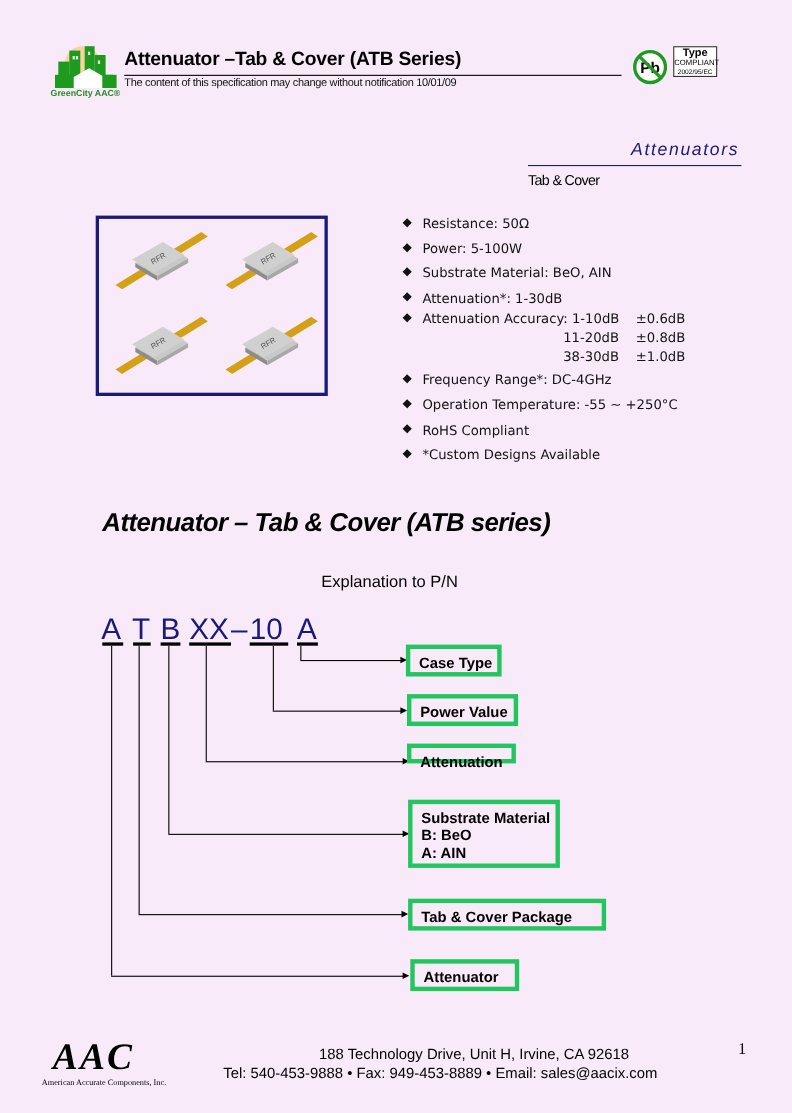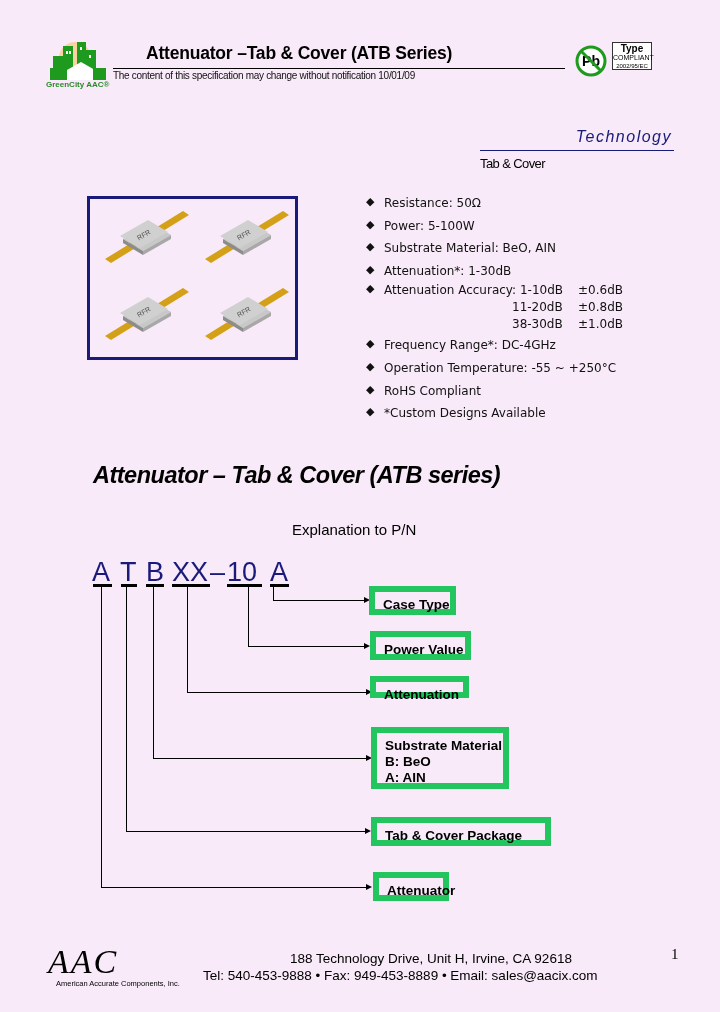--- a/index.html
+++ b/index.html
@@ -1,18 +1,18 @@
 <!DOCTYPE html>
 <html><head>
 <meta charset="utf-8">
 <style>
   html, body { margin:0; padding:0; }
   body { width:720px; height:1012px; background:#f8eaf8; position:relative; overflow:hidden; font-family:"Liberation Sans", sans-serif; color:#000; }
   .abs { position:absolute; }
-  .hdr-title { left:113px; top:43px; font-size:17.5px; font-weight:bold; letter-spacing:-0.2px; white-space:nowrap;margin-left:33px; }
+  .hdr-title { left:113px; top:43px; font-size:17.5px; font-weight:bold; letter-spacing:-0.2px; white-space:nowrap; }
   .hdr-rule { left:113px; top:68px; width:452px; height:0; border-top:1px solid #000; }
   .hdr-sub { left:113px; top:70px; font-size:10px; letter-spacing:-0.3px; white-space:nowrap; color:#111; }
   .logo { left:45px; top:38px; width:65px; height:55px; }
   .logo-text { left:46px; top:80px; font-size:8px; font-weight:bold; color:#2a8a2a; white-space:nowrap; }
   .pb { left:575px; top:45px; width:32px; height:32px; }
   .rohs { left:612px; top:42px; width:40px; height:28px; border:1px solid #333; background:#fff; font-size:7px; text-align:center; line-height:8px; box-sizing:border-box; padding-top:1px; }
   .rohs b { font-size:10px; display:block; line-height:10px; }
   .cat { left:520px; top:128px; width:152px; text-align:right; font-style:italic; font-size:16px; color:#1a1a7a; letter-spacing:1.5px; }
   .cat-rule { left:480px; top:150px; width:194px; border-top:1.5px solid #1a1a7a; }
   .subcat { left:480px; top:156px; font-size:13px; letter-spacing:-0.6px; }
@@ -20,24 +20,24 @@
   .specs { left:366px; top:194px; font-family:"DejaVu Sans", sans-serif; font-size:12px; color:#111; }
   .spec { position:absolute; white-space:nowrap; }
   .spec .bul { position:absolute; left:0; top:-1px; font-size:11px; }
   .spec .txt { position:absolute; left:18px; }
   .acc { position:absolute; white-space:nowrap; }
   .big-title { left:93px; top:462px; font-size:23.5px; font-weight:bold; font-style:italic; letter-spacing:-0.5px; white-space:nowrap; }
   .expl { left:292px; top:521px; font-size:15px; font-weight:normal; white-space:nowrap; }
   .pn { top:557px; font-size:27px; color:#1a1a7a; font-family:"Liberation Sans", sans-serif; }
   .pn-ul { height:3px; background:#000; }
   .line { background:#000; }
-  .box { border:6px solid #22c55e; box-sizing:border-box; font-size:13.5px; font-weight:bold; padding:5px 8px; background:transparent; white-space:nowrap; line-height:16px; }
+  .box { border:4px solid #22c55e; box-sizing:border-box; font-size:13.5px; font-weight:bold; padding:5px 8px; background:transparent; white-space:nowrap; line-height:16px; }
   .arrow { width:0; height:0; border-left:6px solid #000; border-top:3px solid transparent; border-bottom:3px solid transparent; }
-  .aac-logo { left:48px; top:943px; font-family:"Liberation Serif", serif; font-style:italic; font-weight:normal; font-size:34px; letter-spacing:2px; }
-  .aac-sub { left:56px; top:979px; font-family:Liberation Sans, sans-serif; font-size:7.5px; white-space:nowrap; }
+  .aac-logo { left:48px; top:943px; font-family:"Liberation Serif", serif; font-style:italic; font-weight:bold; font-size:34px; letter-spacing:2px; }
+  .aac-sub { left:38px; top:979px; font-family:Liberation Serif, serif; font-size:7.5px; white-space:nowrap; }
   .addr { left:290px; top:951px; font-size:13.5px; white-space:nowrap; }
   .contact { left:203px; top:968px; font-size:13.5px; white-space:nowrap; }
   .pagenum { left:671px; top:946px; font-family:"Liberation Serif", serif; font-size:15px; }
 </style>
 </head>
 <body>
 
 <div class="abs logo">
   <svg width="65" height="42" viewBox="0 0 65 42">
     <circle cx="30" cy="20" r="16" fill="#f7c97a" opacity="0.7"></circle>
@@ -65,21 +65,21 @@
     <text x="16" y="21" text-anchor="middle" font-family="Liberation Sans, sans-serif" font-weight="bold" font-size="14" fill="#000">Pb</text>
     <line x1="6" y1="6" x2="26" y2="26" stroke="#1e9a1e" stroke-width="3"></line>
   </svg>
 </div>
 <div class="abs rohs">
   <b>Type</b>
   <span style="display:block">COMPLIANT</span>
   <span style="display:block;font-size:6px">2002/95/EC</span>
 </div>
 
-<div class="abs cat">Technology</div>
+<div class="abs cat">Attenuators</div>
 <div class="abs cat-rule"></div>
 <div class="abs subcat">Tab &amp; Cover</div>
 
 <div class="abs photo">
   <svg width="205" height="158" viewBox="0 0 205 158">
     <defs>
       <g id="pkg">
         <polygon points="-40,22 -34,26 44,-22 38,-26" fill="#d4a017"></polygon>
         <polygon points="-22,2 6,-14 26,-2 -2,14" fill="#c8c8c8"></polygon>
         <polygon points="-22,2 -22,6 -2,18 -2,14" fill="#8c8c8c"></polygon>
@@ -193,19 +193,19 @@
 
 <div class="abs box" style="left:369px;top:586px;width:87px;height:29px">Case Type</div>
 <div class="abs box" style="left:370px;top:631px;width:101px;height:29px">Power Value</div>
 <div class="abs box" style="left:370px;top:676px;width:99px;height:14px">Attenuation</div>
 <div class="abs box" style="left:371px;top:727px;width:138px;height:62px;padding-top:5px">
   <div>Substrate Material</div>
   <div>B: BeO</div>
   <div>A: AIN</div>
 </div>
 <div class="abs box" style="left:371px;top:817px;width:180px;height:29px">Tab &amp; Cover Package</div>
-<div class="abs box" style="left:373px;top:872px;width:76px;height:29px">Attenuator</div>
+<div class="abs box" style="left:373px;top:872px;width:99px;height:29px">Attenuator</div>
 
 <div class="abs aac-logo">AAC</div>
 <div class="abs aac-sub">American Accurate Components, Inc.</div>
 <div class="abs addr">188 Technology Drive, Unit H, Irvine, CA 92618</div>
 <div class="abs contact">Tel: 540-453-9888 • Fax: 949-453-8889 • Email: sales@aacix.com</div>
 <div class="abs pagenum">1</div>
 
 </body></html>

